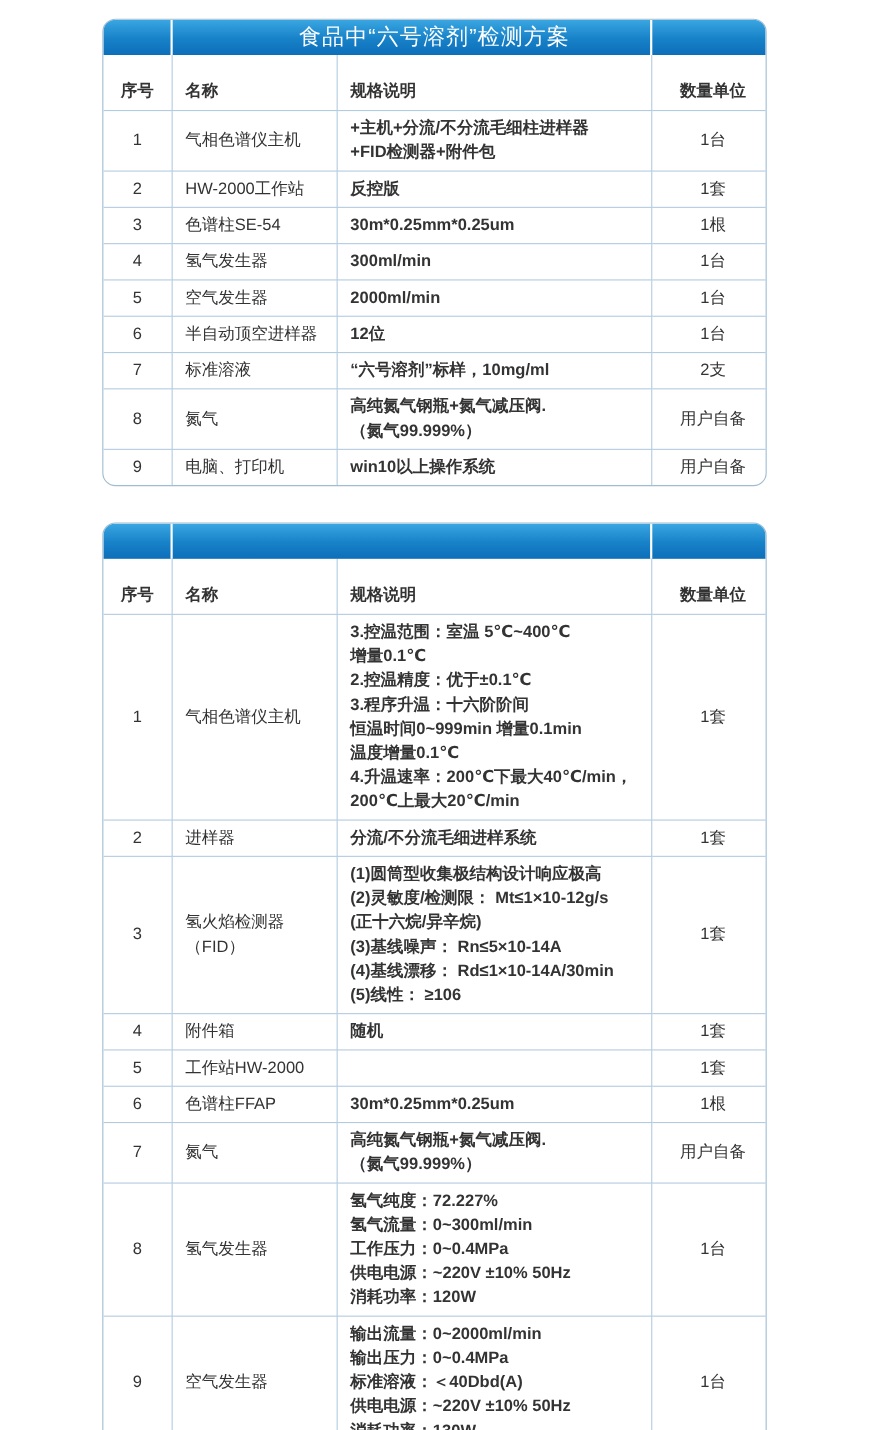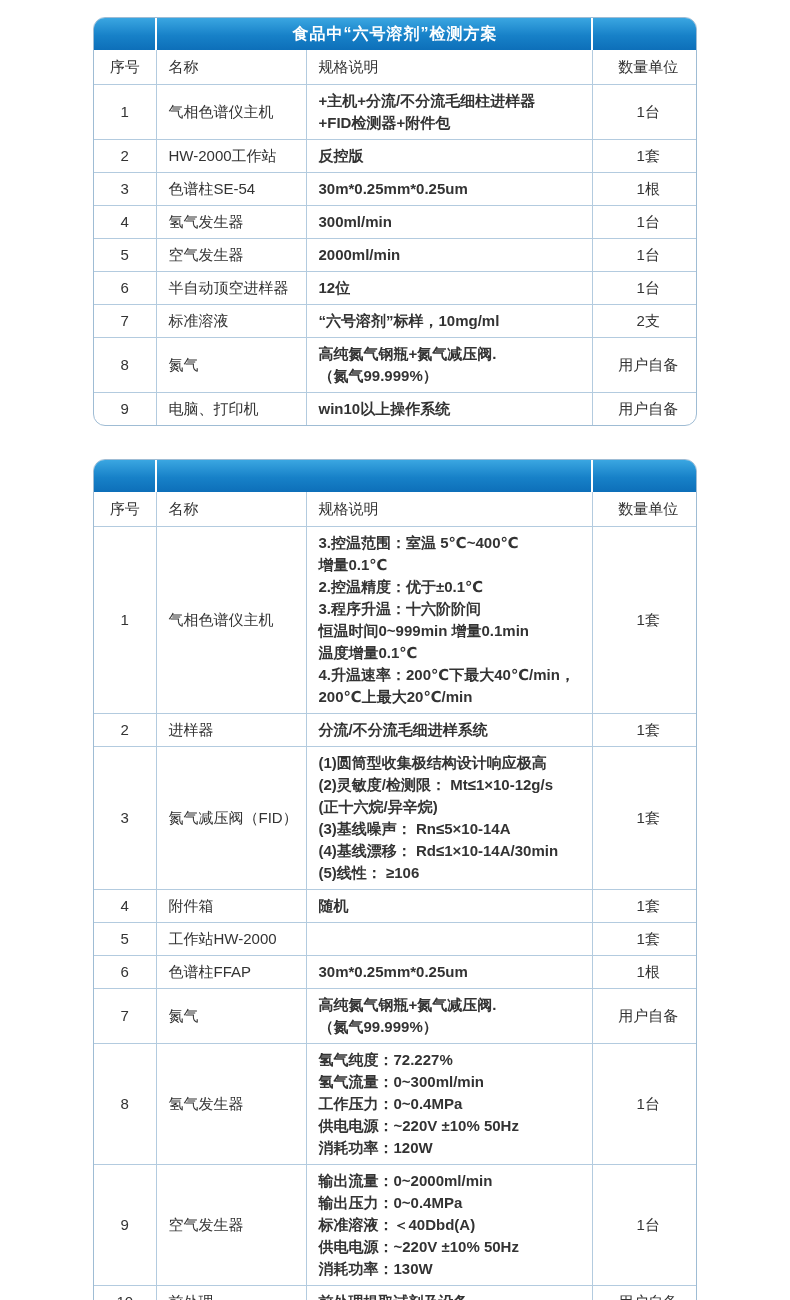--- a/index.html
+++ b/index.html
@@ -13,37 +13,37 @@
     width:604px;box-sizing:border-box;
     border:1px solid #9fbcd4;border-radius:12px;
     overflow:hidden;background:#ffffff;margin-bottom:33px;
   }
   .banner{
     position:relative;height:32px;
     background:linear-gradient(180deg,#3aa6e1 0%,#1781c8 55%,#0d6fb9 100%);
     display:flex;align-items:center;justify-content:center;
   }
   .banner-title{
-    color:#ffffff;font-size:16px;font-weight:bold;letter-spacing:1px;
+    color:#ffffff;font-size:20px;font-weight:normal;letter-spacing:1px;
     line-height:32px;white-space:nowrap;
   }
   .banner-sep{position:absolute;top:0;bottom:0;width:2px;background:#ffffff;}
   .sep-1{left:61px;}
   .sep-2{left:497px;}
   table{border-collapse:collapse;table-layout:fixed;width:100%;}
   col.w-no{width:62px;}
   col.w-name{width:150px;}
   col.w-spec{width:286px;}
   col.w-qty{width:106px;}
   th,td{
     border-right:1px solid #b3cbdf;border-bottom:1px solid #b3cbdf;
     font-size:15px;color:#333333;vertical-align:middle;
     line-height:22px;
   }
-  th{font-weight:normal;height:30px;text-align:left;padding:2px 6px 2px 12px;}
+  th{font-weight:bold;height:30px;text-align:left;padding:18px 6px 2px 12px;}
   td{padding:5px 6px 5px 12px;}
   th.c-no,td.c-no{text-align:center;padding-left:0;padding-right:0;}
   th:last-child,td:last-child{border-right:none;text-align:center;}
   tr:last-child td{border-bottom:none;}
   .c-spec div{line-height:22px;font-weight:bold;}
 </style>
 </head>
 <body>
 
 <div class="page">
@@ -187,21 +187,21 @@
           <tr>
             <td class="c-no">2</td>
             <td class="c-name">进样器</td>
             <td class="c-spec">
               <div>分流/不分流毛细进样系统</div>
             </td>
             <td class="c-qty">1套</td>
           </tr>
           <tr>
             <td class="c-no">3</td>
-            <td class="c-name">氮气减压阀（FID）</td>
+            <td class="c-name">氢火焰检测器（FID）</td>
             <td class="c-spec">
               <div>(1)圆筒型收集极结构设计响应极高</div>
               <div>(2)灵敏度/检测限：  Mt≤1×10-12g/s</div>
               <div>(正十六烷/异辛烷)</div>
               <div>(3)基线噪声：  Rn≤5×10-14A</div>
               <div>(4)基线漂移：  Rd≤1×10-14A/30min</div>
               <div>(5)线性：  ≥106</div>
             </td>
             <td class="c-qty">1套</td>
           </tr>

